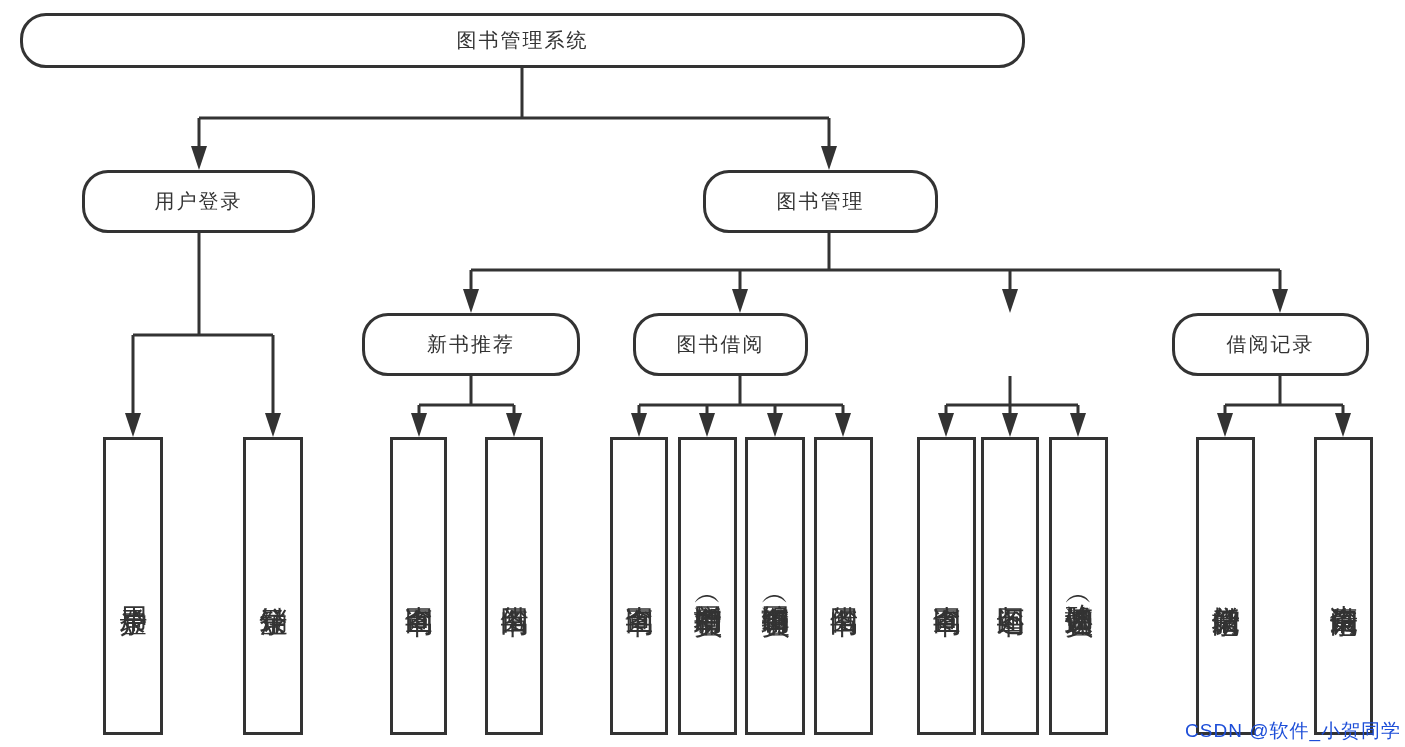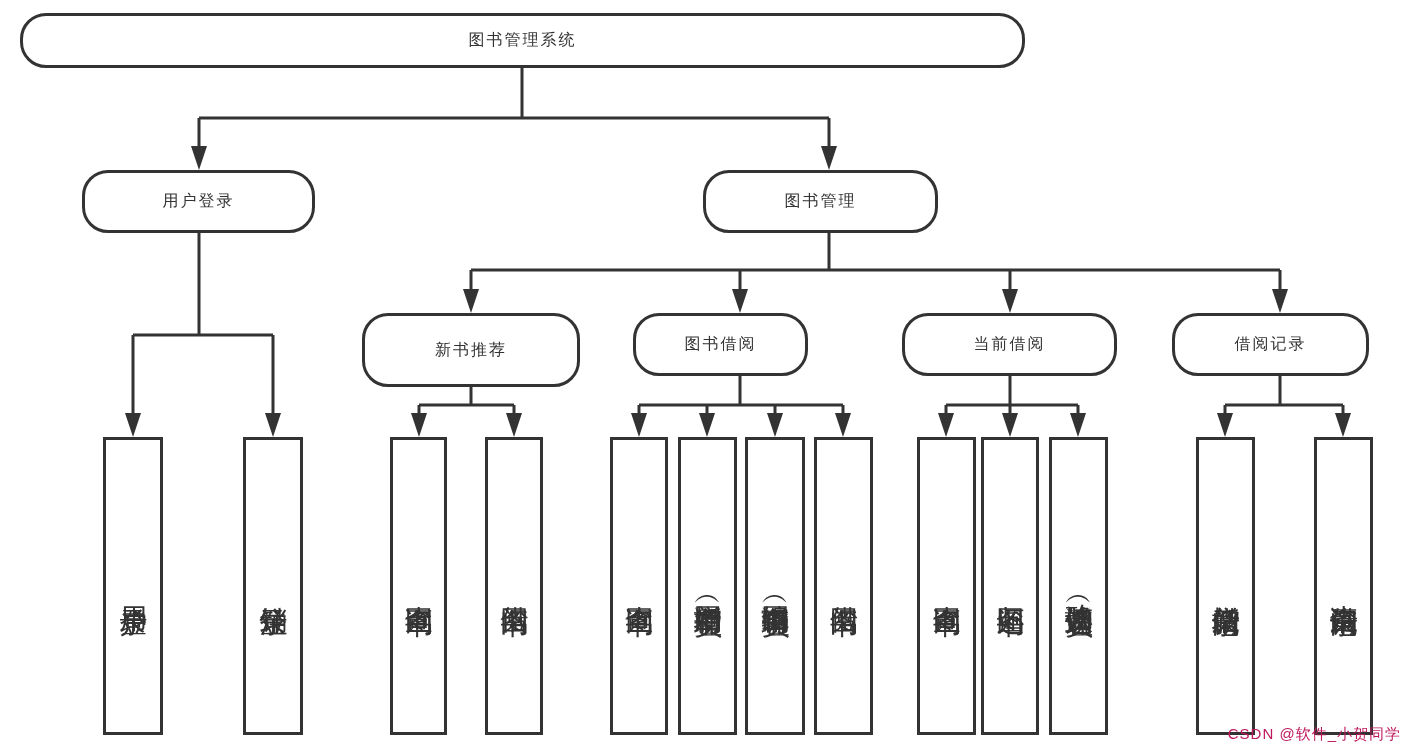--- a/index.html
+++ b/index.html
@@ -6,28 +6,28 @@
   .stage{
     position:relative;width:1405px;height:747px;background:#ffffff;
     font-family:"Liberation Sans","DejaVu Sans",sans-serif;color:#333333;
     overflow:hidden;
   }
   svg.connectors{position:absolute;left:0;top:0;width:1405px;height:747px;}
   .hbox,.vbox{
     position:absolute;background:#ffffff;border:3px solid #333333;
     box-sizing:border-box;display:flex;align-items:center;justify-content:center;
   }
-  .hbox{font-size:16px;letter-spacing:2px;border-radius:26px;}
+  .hbox{font-size:20px;letter-spacing:2px;border-radius:26px;}
   .vbox .vtext{
     writing-mode:vertical-rl;text-orientation:mixed;
     font-size:28px;line-height:1;letter-spacing:1px;white-space:nowrap;
   }
   .watermark{
-    position:absolute;right:4px;bottom:3px;font-size:15px;
-    color:#be185d;letter-spacing:1px;z-index:5;
+    position:absolute;right:4px;bottom:3px;font-size:19px;
+    color:#1d4ed8;letter-spacing:1px;z-index:5;
   }
 </style>
 </head>
 <body>
 
 <div class="stage">
 
   <svg class="connectors" viewBox="0 0 1405 747" xmlns="http://www.w3.org/2000/svg" aria-hidden="true">
     <g stroke="#333333" stroke-width="3" fill="none">
 
@@ -72,28 +72,25 @@
     <span>图书管理系统</span>
   </div>
 
   <div class="hbox" style="left:82px;top:170px;width:233px;height:63px">
     <span>用户登录</span>
   </div>
   <div class="hbox" style="left:703px;top:170px;width:235px;height:63px">
     <span>图书管理</span>
   </div>
 
-  <div class="hbox" style="left:362px;top:313px;width:218px;height:74px">
+  <div class="hbox" style="left:362px;top:313px;width:218px;height:63px">
     <span>新书推荐</span>
   </div>
   <div class="hbox" style="left:633px;top:313px;width:175px;height:63px">
     <span>图书借阅</span>
-  </div>
-  <div class="hbox" style="left:902px;top:313px;width:215px;height:63px">
-    <span>当前借阅</span>
   </div>
   <div class="hbox" style="left:1172px;top:313px;width:197px;height:63px">
     <span>借阅记录</span>
   </div>
 
   <div class="vbox" style="left:103px;top:437px;width:60px;height:298px">
     <span class="vtext">用户登录</span>
   </div>
   <div class="vbox" style="left:243px;top:437px;width:60px;height:298px">
     <span class="vtext">注销登录</span>

